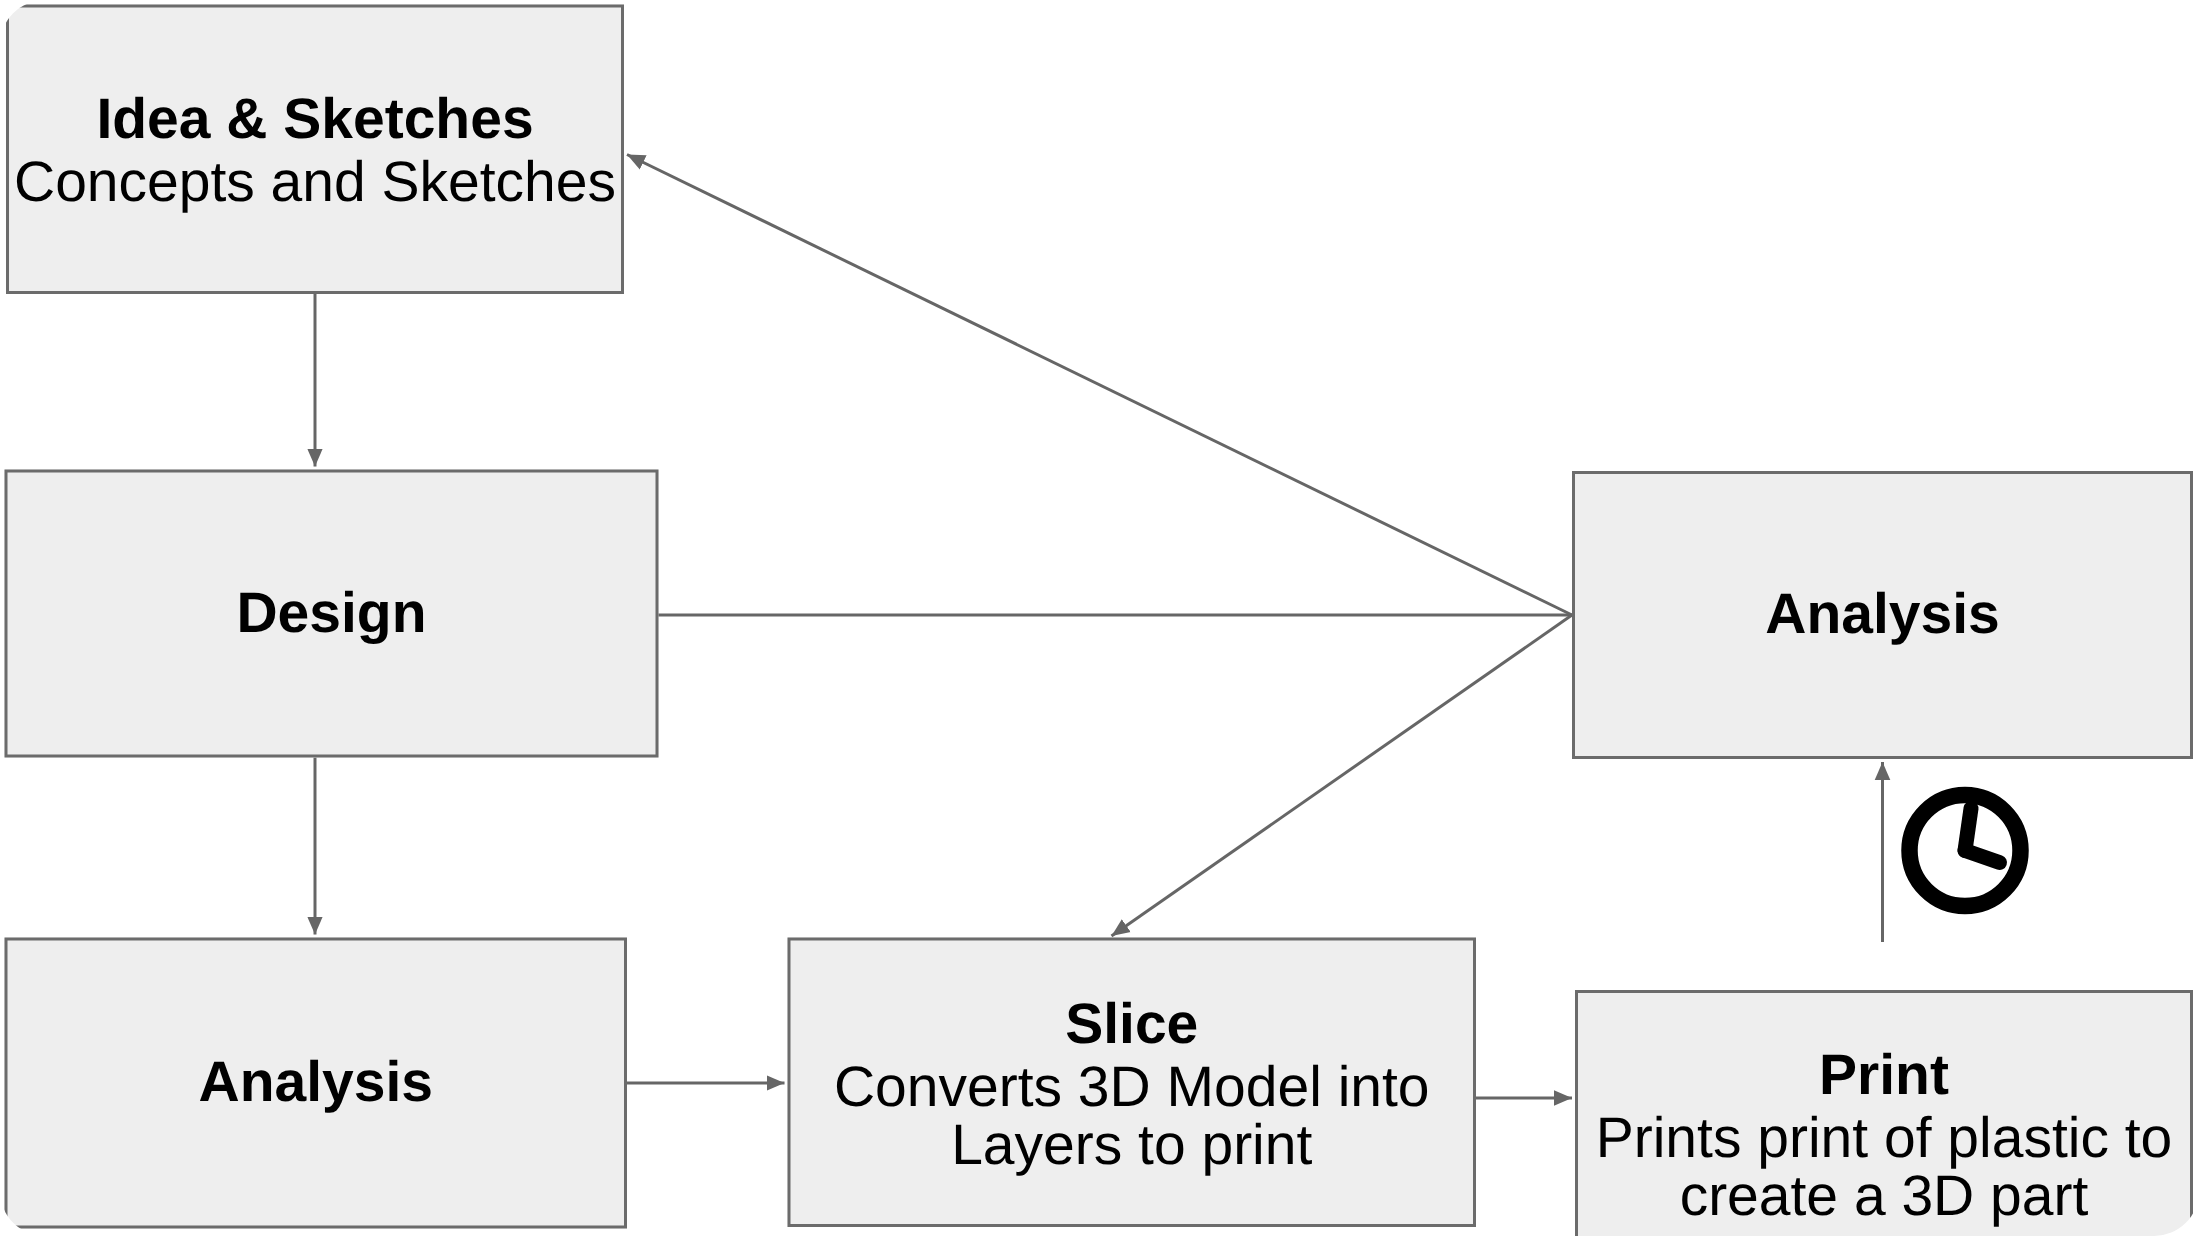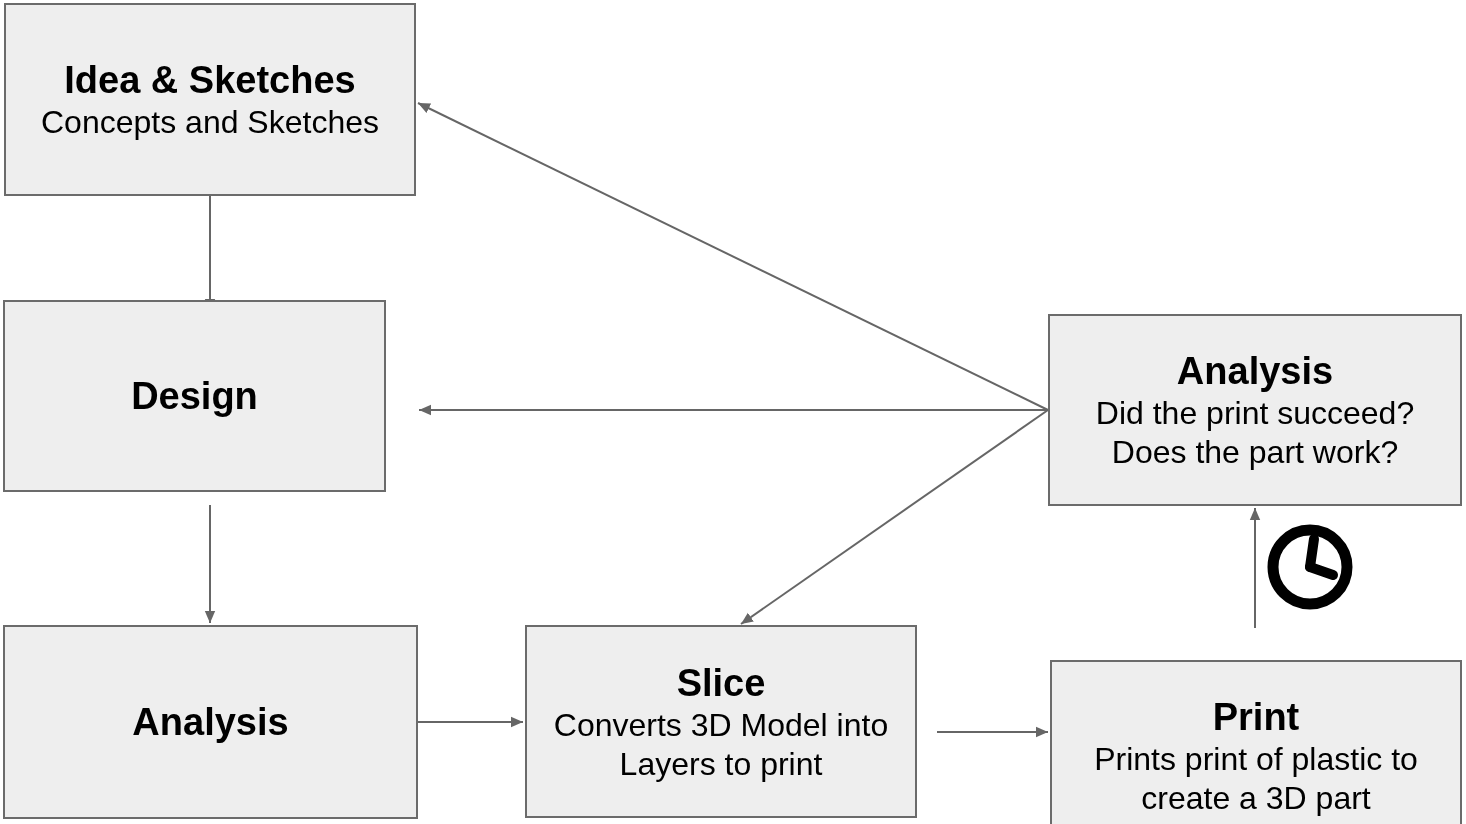--- a/index.html
+++ b/index.html
@@ -7,49 +7,50 @@
     padding: 0;
     background: #ffffff;
   }
   .canvas {
     position: relative;
     width: 1466px;
     height: 824px;
     background: #ffffff;
     font-family: "Liberation Sans", sans-serif;
     overflow: hidden;
+    border-radius: 30px;
   }
   .node {
     position: absolute;
     box-sizing: border-box;
     background: #eeeeee;
     border: 2px solid #6b6b6b;
     display: flex;
     flex-direction: column;
     justify-content: center;
     align-items: center;
     text-align: center;
     color: #000000;
   }
   .node .title {
     font-size: 38px;
     font-weight: bold;
     line-height: 46px;
     white-space: pre-line;
   }
   .node .subtitle {
-    font-size: 32px;
+    font-size: 38px;
     line-height: 39px;
     white-space: pre-line;
   }
   
   .n-idea      { left: 4px;    top: 3px;   width: 412px; height: 193px; }
-  .n-design    { left: 3px;    top: 300px; width: 383px; height: 192px; text-align: center; }
+  .n-design    { left: 3px;    top: 313px; width: 436px; height: 192px; text-align: center; }
   .n-analysis1 { left: 3px;    top: 625px; width: 415px; height: 194px; }
-  .n-slice     { left: 525px;  top: 625px; width: 392px; height: 193px; }
+  .n-slice     { left: 525px;  top: 625px; width: 459px; height: 193px; }
   .n-print     { left: 1050px; top: 660px; width: 412px; height: 192px; }
   .n-analysis2 { left: 1048px; top: 314px; width: 414px; height: 192px; }
 
   .arrow-layer {
     position: absolute;
     left: 0; top: 0;
     width: 1466px;
     height: 824px;
     pointer-events: none;
   }
@@ -104,22 +105,20 @@
   </div>
 
   <div class="node n-print">
     <div class="title">Print</div>
     <div class="subtitle">Prints print of plastic to
 create a 3D part</div>
   </div>
 
   <div class="node n-analysis2">
     <div class="title">Analysis</div>
-    <div class="subtitle">Did the print succeed?
-Does the part work?</div>
   </div>
 
   <svg class="clock" width="88" height="88" viewBox="0 0 88 88" xmlns="http://www.w3.org/2000/svg">
     <circle cx="44" cy="44" r="37" fill="#ffffff" stroke="#000000" stroke-width="11"></circle>
     <line x1="44" y1="44" x2="48" y2="16" stroke="#000000" stroke-width="10" stroke-linecap="round"></line>
     <line x1="44" y1="44" x2="67" y2="52" stroke="#000000" stroke-width="10" stroke-linecap="round"></line>
   </svg>
 
 </div>
 

